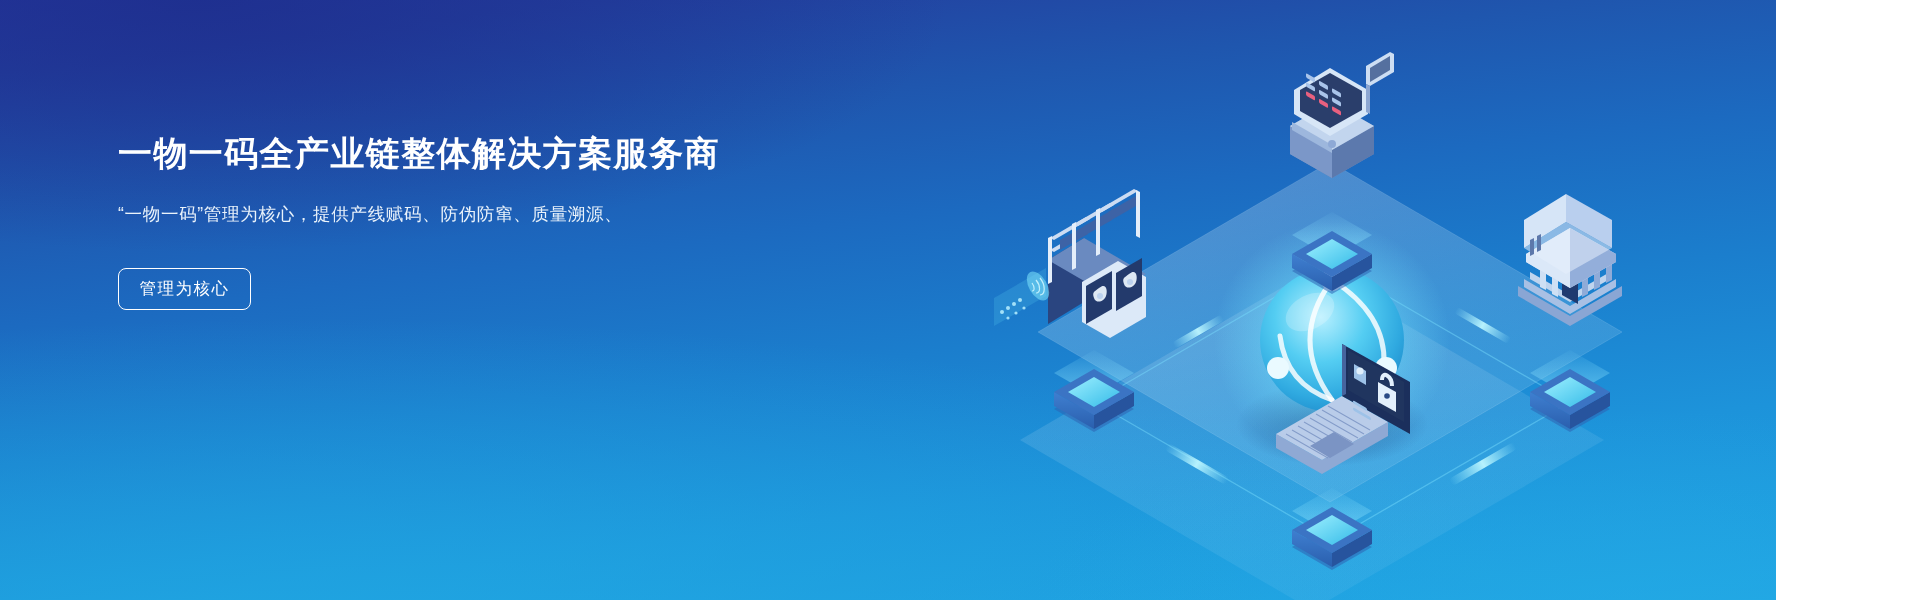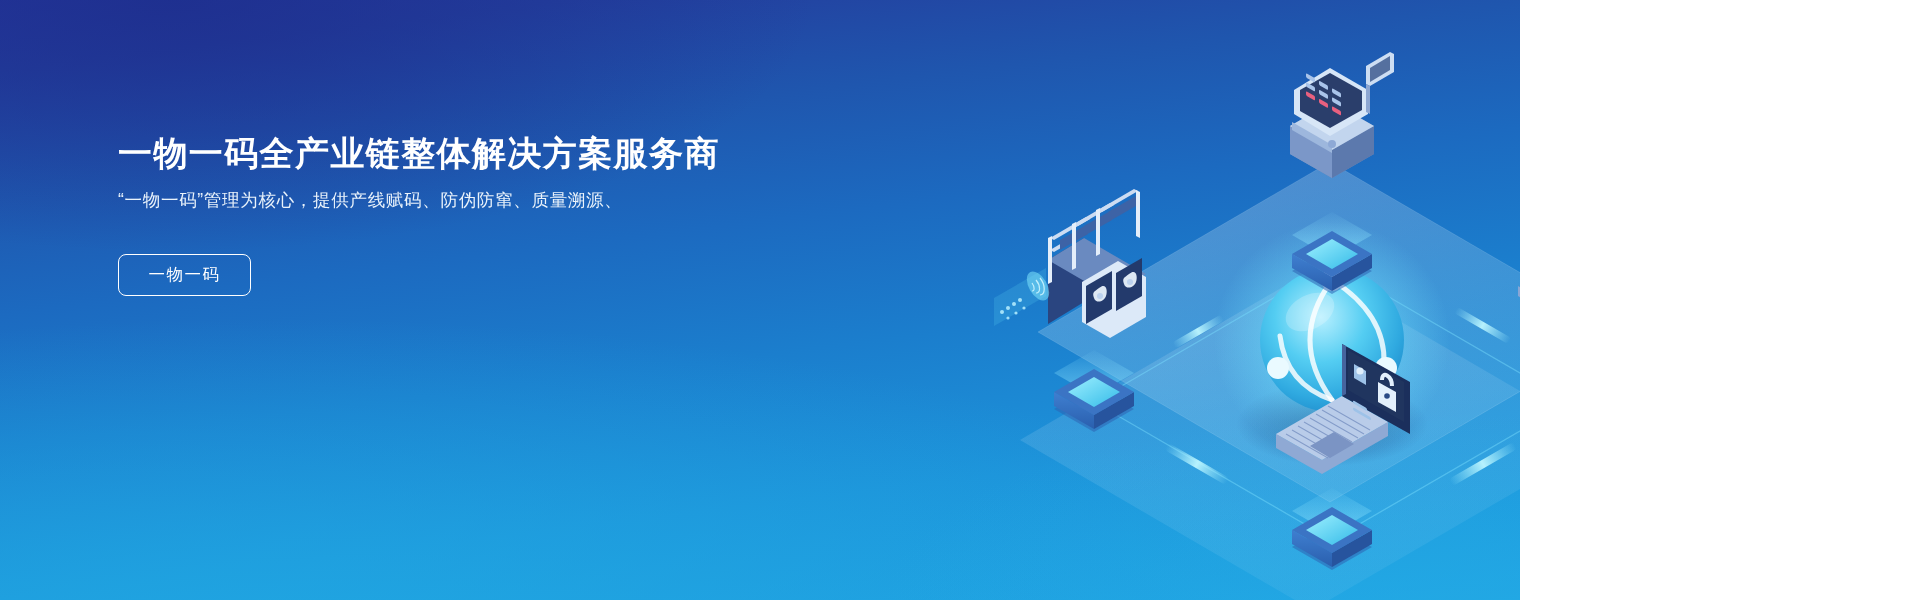--- a/index.html
+++ b/index.html
@@ -5,21 +5,21 @@
 <style>
   * { margin:0; padding:0; box-sizing:border-box; }
   html, body {
     width:1920px; height:600px;
     overflow:hidden;
     font-family:"Liberation Sans","DejaVu Sans",sans-serif;
   }
 
   .banner {
     position:relative;
-    width:1520px; height:600px;
+    width:1776px; height:600px;
     overflow:hidden;
     background:
       radial-gradient(120% 95% at 18% 112%, rgba(32,168,226,0.92) 0%, rgba(32,168,226,0.35) 38%, rgba(32,168,226,0) 62%),
       linear-gradient(173deg, #25389e 0%, #23409f 9%, #1f56ae 24%, #1c6ac0 40%, #1b7ecd 57%, #1d93da 76%, #20a6e4 100%);
   }
   
   .bg-veil-tl {
     position:absolute; left:0; top:0; width:62%; height:46%;
     background:radial-gradient(90% 120% at 18% 0%, rgba(29,45,140,0.78) 0%, rgba(29,45,140,0.30) 46%, rgba(29,45,140,0) 76%);
     pointer-events:none;
@@ -38,21 +38,21 @@
     z-index:20;
   }
   .headline {
     font-size:34px;
     font-weight:bold;
     color:#ffffff;
     letter-spacing:1.4px;
     line-height:1.25;
     white-space:nowrap;
   }
-  .subcopy { margin-top:10px; }
+  .subcopy { margin-top:24px; }
   .subline {
     font-size:17.5px;
     color:#eaf3fb;
     letter-spacing:0.7px;
     line-height:31px;
     white-space:nowrap;
   }
   .cta {
     display:flex;
     align-items:center;
@@ -87,21 +87,21 @@
   <div class="bg-veil-br"></div>
 
   <div class="copy">
 
     <h1 class="headline">一物一码全产业链整体解决方案服务商</h1>
 
     <div class="subcopy">
       <div class="subline">“一物一码”管理为核心，提供产线赋码、防伪防窜、质量溯源、</div>
     </div>
 
-    <button class="cta">一物一码</button>
+    <button class="cta">管理为核心</button>
   </div>
 
   <div class="art">
     <svg viewBox="0 0 900 616" xmlns="http://www.w3.org/2000/svg">
       <defs>
         <linearGradient id="plat" x1="0" y1="0" x2="0.6" y2="1">
           <stop offset="0%" stop-color="#ffffff" stop-opacity="0.26"></stop>
           <stop offset="55%" stop-color="#cfeaf8" stop-opacity="0.20"></stop>
           <stop offset="100%" stop-color="#bfe4f7" stop-opacity="0.13"></stop>
         </linearGradient>

